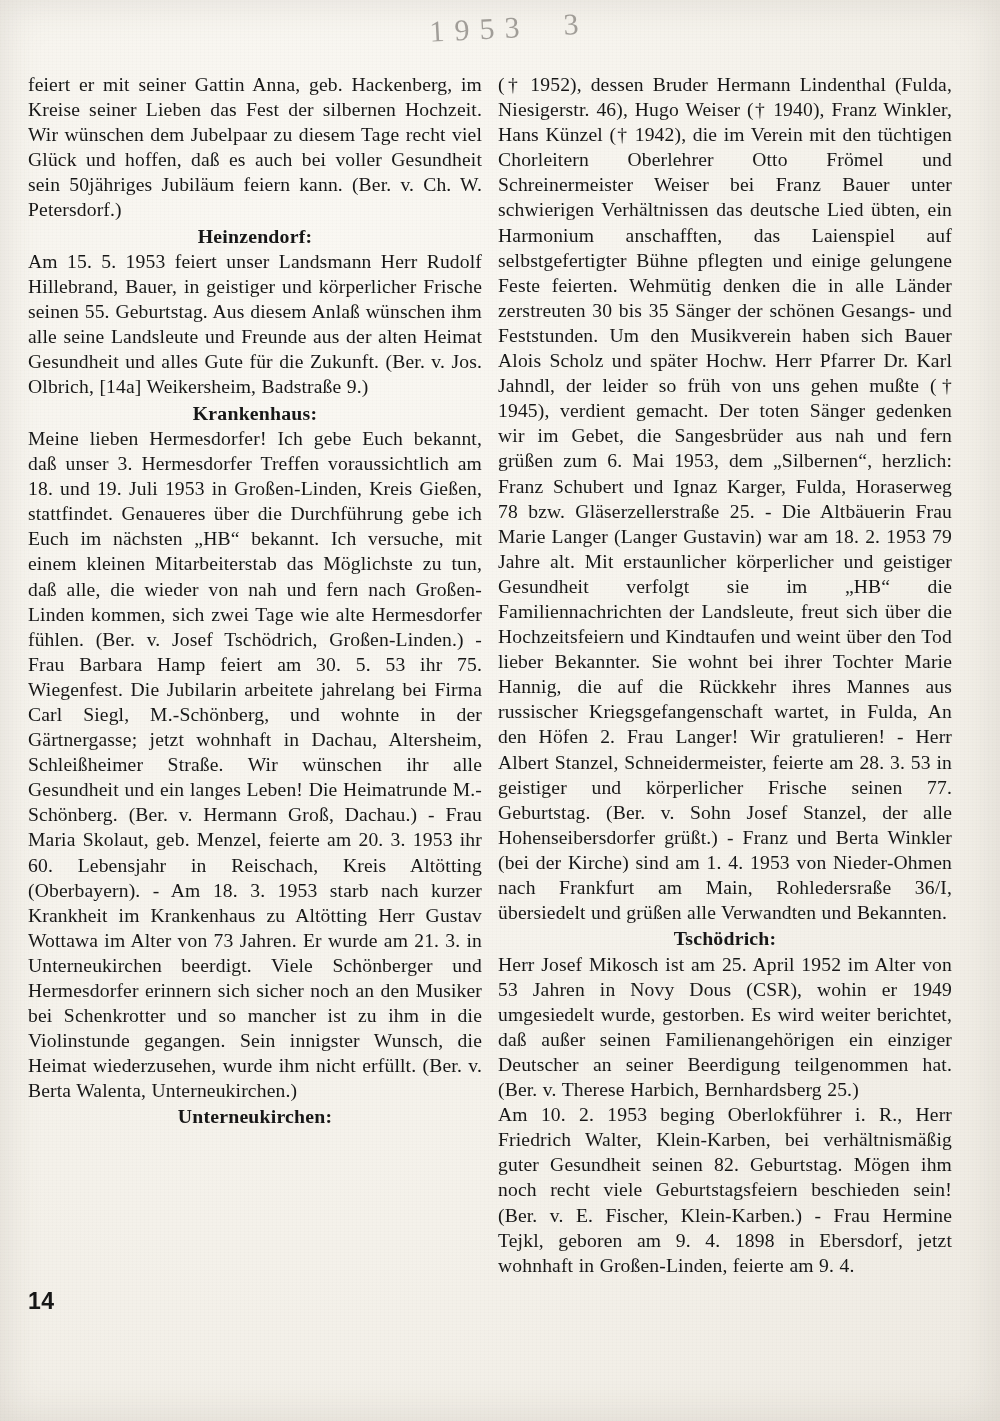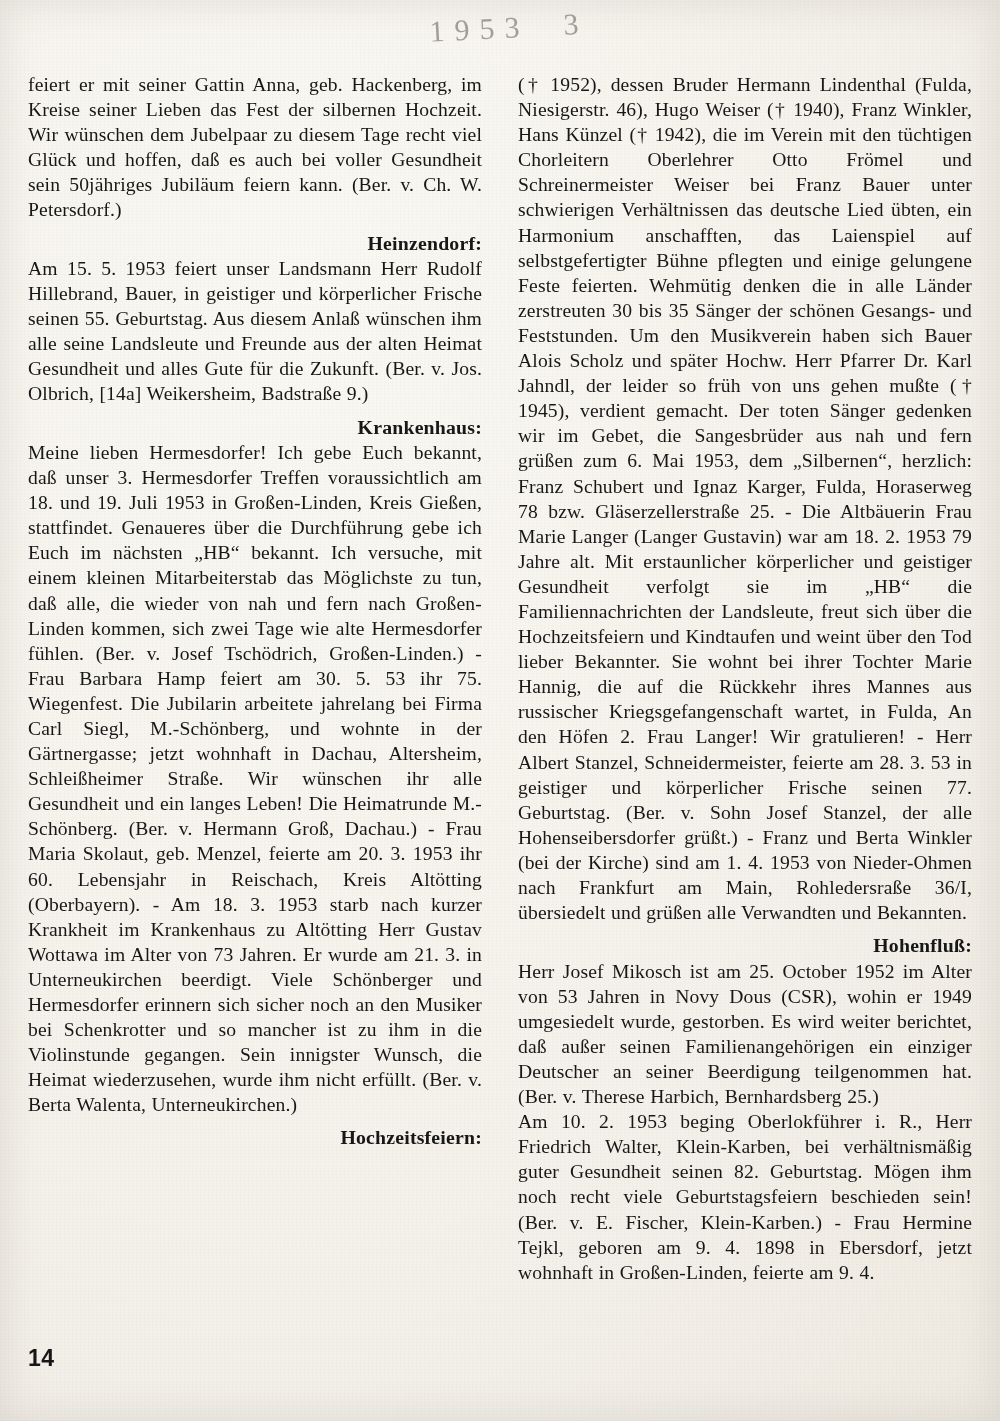--- a/index.html
+++ b/index.html
@@ -57,47 +57,47 @@
     margin-left: 34px;
     letter-spacing: 4px;
   }
 
   .columns {
     position: absolute;
     top: 72px;
     left: 28px;
     width: 944px;
     display: flex;
-    gap: 36px;
+    gap: 16px;
   }
   .col {
     width: 454px;
   }
   p.body {
     margin: 0;
     font-size: 19.6px;
     line-height: 25.1px;
     text-align: justify;
     text-justify: inter-word;
     hyphens: manual;
     letter-spacing: 0.15px;
     word-spacing: 0.4px;
   }
   h2.heading {
-    margin: 8px 0 0 0;
+    margin: 1px 0 0 0;
     font-size: 19.8px;
     line-height: 25.4px;
     font-weight: bold;
-    text-align: right;
+    text-align: center;
     letter-spacing: 0.2px;
   }
   .page-number {
     position: absolute;
     left: 28px;
-    top: 1345px;
+    top: 1288px;
     font-size: 23px;
     font-weight: bold;
     font-family: "Liberation Sans", sans-serif;
     letter-spacing: 0.5px;
   }
 </style>
 </head>
 <body>
 
 <div class="page"></div>
@@ -107,27 +107,27 @@
 </div>
 
 <div class="columns">
 
   <div class="col">
     <p class="body">feiert er mit seiner Gattin Anna, geb. Hackenberg, im Kreise seiner Lieben das Fest der silbernen Hochzeit. Wir wünschen dem Jubelpaar zu diesem Tage recht viel Glück und hoffen, daß es auch bei voller Gesundheit sein 50jähriges Jubiläum feiern kann. (Ber. v. Ch. W. Petersdorf.)</p>
     <h2 class="heading">Heinzendorf:</h2>
     <p class="body">Am 15. 5. 1953 feiert unser Landsmann Herr Rudolf Hillebrand, Bauer, in geistiger und körperlicher Frische seinen 55. Geburtstag. Aus diesem Anlaß wünschen ihm alle seine Landsleute und Freunde aus der alten Heimat Gesundheit und alles Gute für die Zukunft. (Ber. v. Jos. Olbrich, [14a] Weikersheim, Badstraße 9.)</p>
     <h2 class="heading">Krankenhaus:</h2>
     <p class="body">Meine lieben Hermesdorfer! Ich gebe Euch bekannt, daß unser 3. Hermesdorfer Treffen voraussichtlich am 18. und 19. Juli 1953 in Großen-Linden, Kreis Gießen, stattfindet. Genaueres über die Durchführung gebe ich Euch im nächsten „HB“ bekannt. Ich versuche, mit einem kleinen Mitarbeiterstab das Möglichste zu tun, daß alle, die wieder von nah und fern nach Großen-Linden kommen, sich zwei Tage wie alte Hermesdorfer fühlen. (Ber. v. Josef Tschödrich, Großen-Linden.) - Frau Barbara Hamp feiert am 30. 5. 53 ihr 75. Wiegenfest. Die Jubilarin arbeitete jahrelang bei Firma Carl Siegl, M.-Schönberg, und wohnte in der Gärtnergasse; jetzt wohnhaft in Dachau, Altersheim, Schleißheimer Straße. Wir wünschen ihr alle Gesundheit und ein langes Leben! Die Heimatrunde M.-Schönberg. (Ber. v. Hermann Groß, Dachau.) - Frau Maria Skolaut, geb. Menzel, feierte am 20. 3. 1953 ihr 60. Lebensjahr in Reischach, Kreis Altötting (Oberbayern). - Am 18. 3. 1953 starb nach kurzer Krankheit im Krankenhaus zu Altötting Herr Gustav Wottawa im Alter von 73 Jahren. Er wurde am 21. 3. in Unterneukirchen beerdigt. Viele Schönberger und Hermesdorfer erinnern sich sicher noch an den Musiker bei Schenkrotter und so mancher ist zu ihm in die Violinstunde gegangen. Sein innigster Wunsch, die Heimat wiederzusehen, wurde ihm nicht erfüllt. (Ber. v. Berta Walenta, Unterneukirchen.)</p>
-    <h2 class="heading">Hochzeitsfeiern:</h2>
+    <h2 class="heading">Unterneukirchen:</h2>
   </div>
 
   <div class="col">
     <p class="body">(† 1952), dessen Bruder Hermann Lindenthal (Fulda, Niesigerstr. 46), Hugo Weiser († 1940), Franz Winkler, Hans Künzel († 1942), die im Verein mit den tüchtigen Chorleitern Oberlehrer Otto Frömel und Schreinermeister Weiser bei Franz Bauer unter schwierigen Verhältnissen das deutsche Lied übten, ein Harmonium anschafften, das Laienspiel auf selbstgefertigter Bühne pflegten und einige gelungene Feste feierten. Wehmütig denken die in alle Länder zerstreuten 30 bis 35 Sänger der schönen Gesangs- und Feststunden. Um den Musikverein haben sich Bauer Alois Scholz und später Hochw. Herr Pfarrer Dr. Karl Jahndl, der leider so früh von uns gehen mußte († 1945), verdient gemacht. Der toten Sänger gedenken wir im Gebet, die Sangesbrüder aus nah und fern grüßen zum 6. Mai 1953, dem „Silbernen“, herzlich: Franz Schubert und Ignaz Karger, Fulda, Horaserweg 78 bzw. Gläserzellerstraße 25. - Die Altbäuerin Frau Marie Langer (Langer Gustavin) war am 18. 2. 1953 79 Jahre alt. Mit erstaunlicher körperlicher und geistiger Gesundheit verfolgt sie im „HB“ die Familiennachrichten der Landsleute, freut sich über die Hochzeitsfeiern und Kindtaufen und weint über den Tod lieber Bekannter. Sie wohnt bei ihrer Tochter Marie Hannig, die auf die Rückkehr ihres Mannes aus russischer Kriegsgefangenschaft wartet, in Fulda, An den Höfen 2. Frau Langer! Wir gratulieren! - Herr Albert Stanzel, Schneidermeister, feierte am 28. 3. 53 in geistiger und körperlicher Frische seinen 77. Geburtstag. (Ber. v. Sohn Josef Stanzel, der alle Hohenseibersdorfer grüßt.) - Franz und Berta Winkler (bei der Kirche) sind am 1. 4. 1953 von Nieder-Ohmen nach Frankfurt am Main, Rohledersraße 36/I, übersiedelt und grüßen alle Verwandten und Bekannten.</p>
-    <h2 class="heading">Hohenfluß:</h2>
-    <p class="body">Herr Josef Mikosch ist am 25. October 1952 im Alter von 53 Jahren in Novy Dous (CSR), wohin er 1949 umgesiedelt wurde, gestorben. Es wird weiter berichtet, daß außer seinen Familienangehörigen ein einziger Deutscher an seiner Beerdigung teilgenommen hat. (Ber. v. Therese Harbich, Bernhardsberg 25.)</p>
+    <h2 class="heading">Tschödrich:</h2>
+    <p class="body">Herr Josef Mikosch ist am 25. April 1952 im Alter von 53 Jahren in Novy Dous (CSR), wohin er 1949 umgesiedelt wurde, gestorben. Es wird weiter berichtet, daß außer seinen Familienangehörigen ein einziger Deutscher an seiner Beerdigung teilgenommen hat. (Ber. v. Therese Harbich, Bernhardsberg 25.)</p>
     <p class="body">Am 10. 2. 1953 beging Oberlokführer i. R., Herr Friedrich Walter, Klein-Karben, bei verhältnismäßig guter Gesundheit seinen 82. Geburtstag. Mögen ihm noch recht viele Geburtstagsfeiern beschieden sein! (Ber. v. E. Fischer, Klein-Karben.) - Frau Hermine Tejkl, geboren am 9. 4. 1898 in Ebersdorf, jetzt wohnhaft in Großen-Linden, feierte am 9. 4.</p>
   </div>
 
 </div>
 
 <div class="page-number">14</div>
 
 <div class="edge-shadow"></div>
 
 </body></html>

